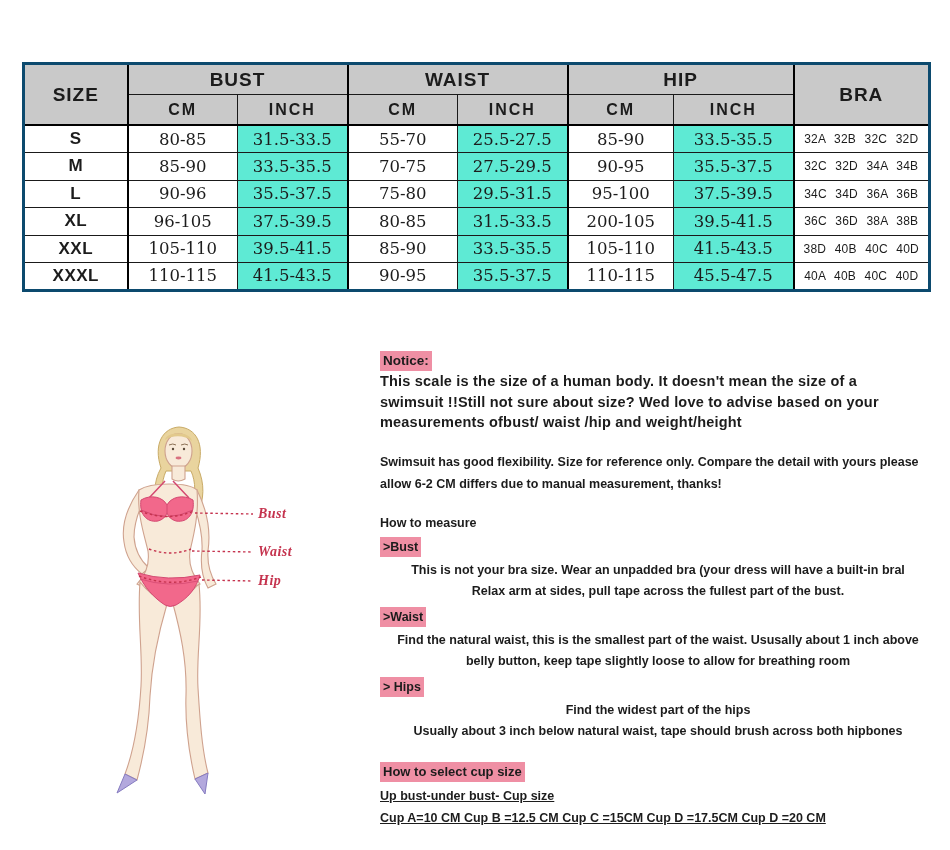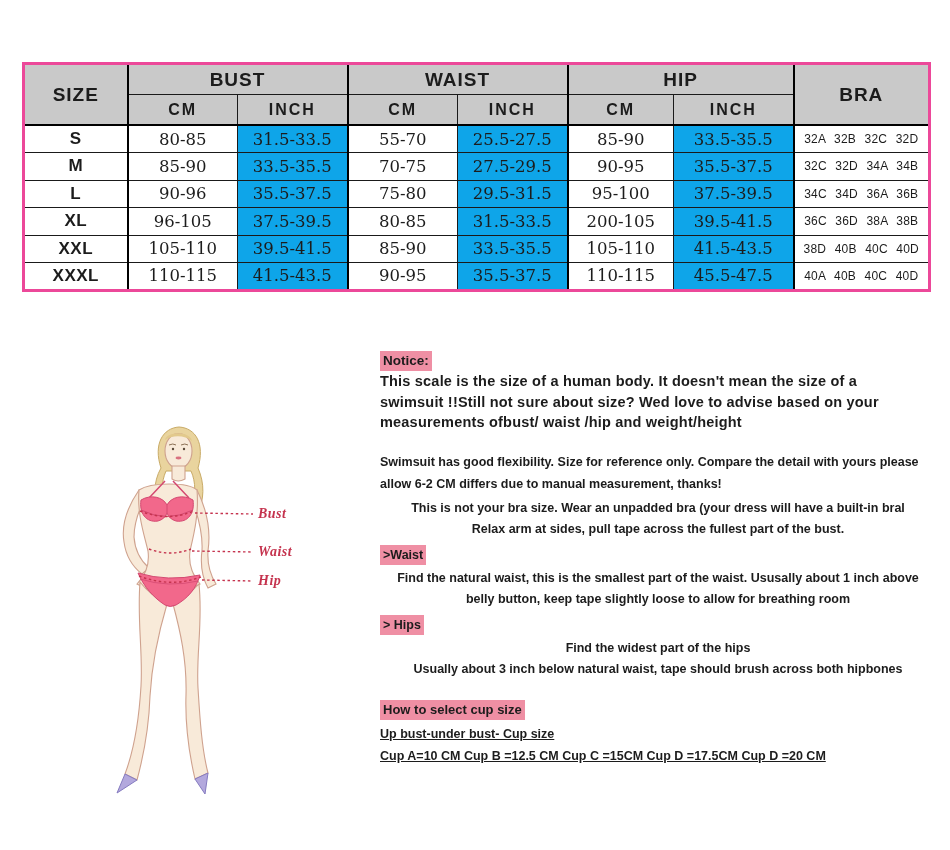--- a/index.html
+++ b/index.html
@@ -1,29 +1,29 @@
 <!DOCTYPE html>
 <html><head>
 <meta charset="utf-8">
 <style>
   html,body{margin:0;padding:0;}
   body{width:950px;height:850px;background:#fff;font-family:"Liberation Sans",sans-serif;color:#1c1c1c;}
   .page{position:relative;width:950px;height:850px;background:#fff;overflow:hidden;}
 
   
-  table.size-table{position:absolute;left:22px;top:62px;border-collapse:collapse;border:3px solid #ec4899;table-layout:fixed;}
+  table.size-table{position:absolute;left:22px;top:62px;border-collapse:collapse;border:3px solid #0c4a6e;table-layout:fixed;}
   .size-table th,.size-table td{border:1px solid #1a1a1a;padding:0;text-align:center;vertical-align:middle;overflow:hidden;}
   .size-table thead{border-bottom:2px solid #000;}
   .size-table thead th{background:#c9c9c9;font-weight:bold;}
   .grp{border-left:2px solid #000 !important;}
   .h-main{font-size:19px;letter-spacing:1px;height:29px;}
   .h-sub{font-size:16px;letter-spacing:2px;height:29px;}
   .size-table tbody tr{height:27.5px;}
   td.num{font-family:"DejaVu Serif","Liberation Serif",serif;font-size:16.5px;}
-  td.inch{background:#0ea5e9;}
+  td.inch{background:#5eead4;}
   td.size-cell{font-size:17px;font-weight:bold;letter-spacing:0.5px;}
   td.bra-cell{font-size:12px;word-spacing:5px;letter-spacing:0.2px;white-space:nowrap;}
 
   
   .info{position:absolute;left:380px;top:351px;width:556px;font-weight:bold;}
   .hl{background:#ef8fa4;padding:2px 3px;display:inline-block;}
   .notice-h{font-size:13.5px;line-height:16px;}
   .notice-body{margin-top:0;font-size:14.5px;line-height:20.7px;white-space:pre-line;letter-spacing:0.2px;}
   .flex-note{margin-top:19px;font-size:12.5px;line-height:21.5px;white-space:pre-line;}
   .measure-title{margin-top:20px;font-size:12.5px;line-height:16px;}
@@ -186,21 +186,23 @@
   </div>
 
   <div class="info">
     <div class="notice-h"><span class="hl">Notice:</span></div>
     <div class="notice-body">This scale is the size of a human body. It doesn't mean the size of a
 swimsuit !!Still not sure about size? Wed love to advise based on your
 measurements ofbust/ waist /hip and weight/height</div>
     <div class="flex-note">Swimsuit has good flexibility. Size for reference only. Compare the detail with yours please
 allow 6-2 CM differs due to manual measurement, thanks!</div>
 
-
+    <div class="measure-title">How to measure</div>
+
+    <div class="m-h"><span class="hl">&gt;Bust</span></div>
     <div class="m-b">This is not your bra size. Wear an unpadded bra (your dress will have a built-in bral
 Relax arm at sides, pull tape across the fullest part of the bust.</div>
 
     <div class="m-h"><span class="hl">&gt;Waist</span></div>
     <div class="m-b">Find the natural waist, this is the smallest part of the waist. Ususally about 1 inch above
 belly button, keep tape slightly loose to allow for breathing room</div>
 
     <div class="m-h"><span class="hl">&gt; Hips</span></div>
     <div class="m-b">Find the widest part of the hips
 Usually about 3 inch below natural waist, tape should brush across both hipbones</div>

